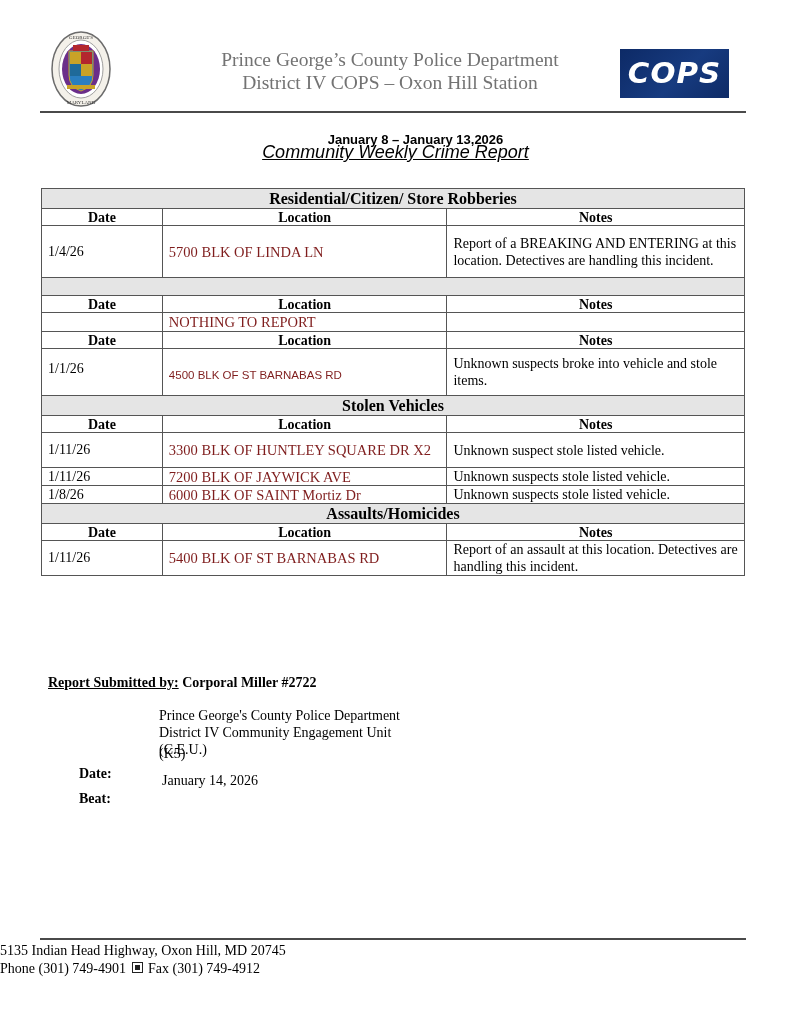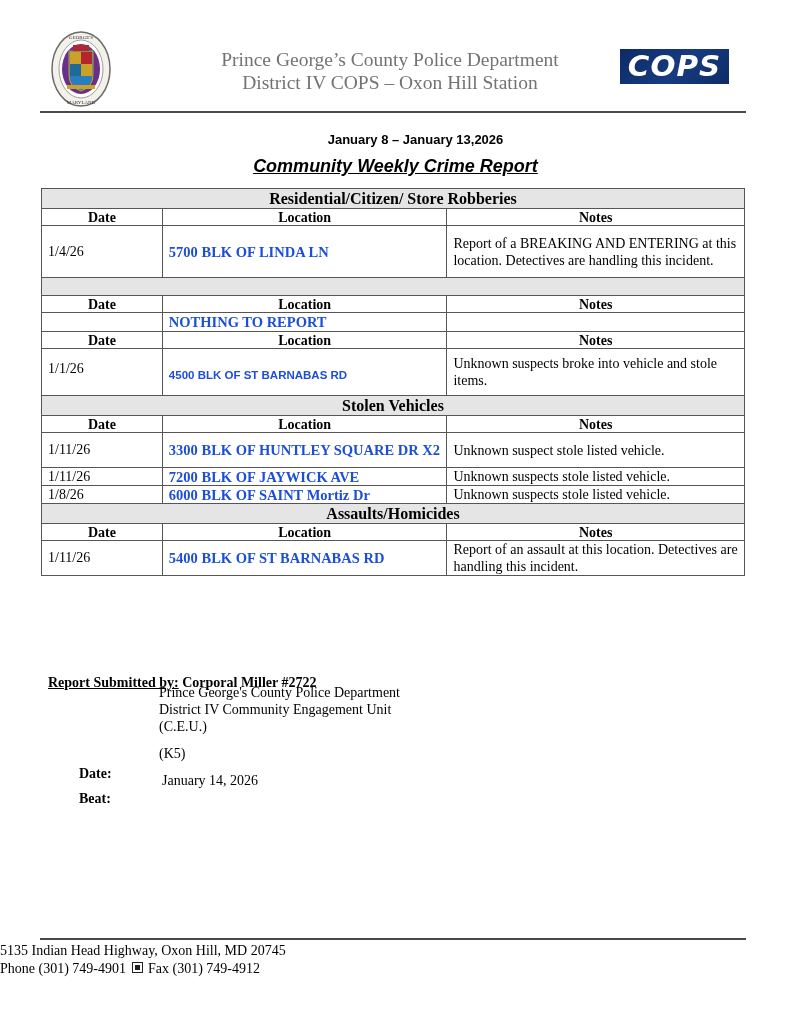--- a/index.html
+++ b/index.html
@@ -3,54 +3,54 @@
 <meta charset="utf-8">
 <style>
   html, body { margin: 0; padding: 0; background: #ffffff; }
   body { width: 791px; height: 1024px; position: relative; overflow: hidden;
          font-family: "Liberation Serif", "DejaVu Serif", serif; color: #000; }
 
   .letterhead { position: absolute; left: 40px; top: 28px; width: 706px; height: 86px; }
   .seal { position: absolute; left: 11px; top: 3px; width: 60px; height: 76px; }
   .lh-title { position: absolute; left: 150px; top: 20px; width: 400px; text-align: center;
               font-family: "Liberation Serif", serif; font-size: 19.5px; line-height: 23px; color: #737373; }
-  .cops-logo { position: absolute; left: 580px; top: 21px; width: 109px; height: 35px;
+  .cops-logo { position: absolute; left: 580px; top: 21px; width: 109px; height: 49px;
                background: linear-gradient(135deg, #0d2a66 0%, #173b80 55%, #0e2b66 100%);
                display: flex; align-items: center; justify-content: center; }
   .cops-logo span { font-family: "DejaVu Sans", sans-serif; font-weight: bold; font-style: italic;
                     color: #fff; font-size: 28px; letter-spacing: 1px; transform: scaleX(1.05); }
   .rule-top { position: absolute; left: 40px; top: 111px; width: 706px; height: 2px; background: #4a4a4a; }
 
   .report-dates { position: absolute; left: 0; top: 132px; width: 791px; text-align: center; padding-left: 20px;
                   font-family: "Liberation Sans", sans-serif; font-weight: bold; font-size: 13px; }
-  .report-title { position: absolute; left: 0; top: 156px; width: 791px; text-align: center;
-                  font-family: "Liberation Sans", sans-serif; font-weight: bold; font-style: italic;
+  .report-title { position: absolute; left: 0; top: 142px; width: 791px; text-align: center;
+                  font-family: "Liberation Sans", sans-serif; font-weight: normal; font-style: italic;
                   text-decoration: underline; font-size: 18px; }
 
   table.crime { position: absolute; left: 41px; top: 188px; width: 704px; border-collapse: collapse;
                 font-family: "Liberation Serif", serif; font-size: 14px; }
   table.crime td, table.crime th { border: 1px solid #555; padding: 0 6px; vertical-align: middle; }
   col.c-date { width: 121px; } col.c-loc { width: 285px; } col.c-notes { width: 298px; }
   tr.section th { background: #e5e5e5; font-size: 16px; font-weight: bold; height: 19px; text-align: center; padding: 0; }
   tr.section.blank th { height: 17px; }
   tr.colhead th { font-weight: bold; font-size: 14px; height: 16px; text-align: center; padding: 0; line-height: 15px; }
   td.date { text-align: left; }
-  td.loc { color: #1d4ed8; font-weight: bold; font-size: 14.5px; line-height: 16px; }
+  td.loc { color: #7f1d1d; font-weight: normal; font-size: 14.5px; line-height: 16px; }
   td.loc.sans { font-family: "Liberation Sans", sans-serif; font-size: 11.5px; }
   td.notes { line-height: 17px; }
   tr.r-tall td { height: 51px; }
   tr.r-mid td { height: 34px; }
   tr.r-short td { height: 17px; }
   tr.r-nothing td { height: 18px; }
   tr.r-theft td.date { vertical-align: top; padding-top: 12px; }
   tr.r-theft td.loc { padding-top: 6px; }
 
   .submitted { position: absolute; left: 48px; top: 675px; font-size: 14px; font-weight: bold; }
   .submitted .lbl { text-decoration: underline; }
-  .unit { position: absolute; left: 159px; top: 684px; font-size: 14px; line-height: 17px; }
+  .unit { position: absolute; left: 159px; top: 707px; font-size: 14px; line-height: 17px; }
   .date-lbl { position: absolute; left: 79px; top: 766px; font-size: 14px; font-weight: bold; }
   .date-val { position: absolute; left: 162px; top: 773px; font-size: 14px; }
   .beat-lbl { position: absolute; left: 79px; top: 791px; font-size: 14px; font-weight: bold; }
   .beat-val { position: absolute; left: 159px; top: 746px; font-size: 14px; }
 
   .rule-bottom { position: absolute; left: 40px; top: 938px; width: 706px; height: 2px; background: #4a4a4a; }
   .footer { position: absolute; left: 0; top: 942px; width: 791px; text-align: left; font-size: 14px; line-height: 18px; }
   .footer .sep { display: inline-block; width: 9px; height: 9px; background: #222; border: 1px solid #222;
                  box-shadow: inset 0 0 0 2px #fff; vertical-align: 0px; margin: 0 2px; }
 </style>

